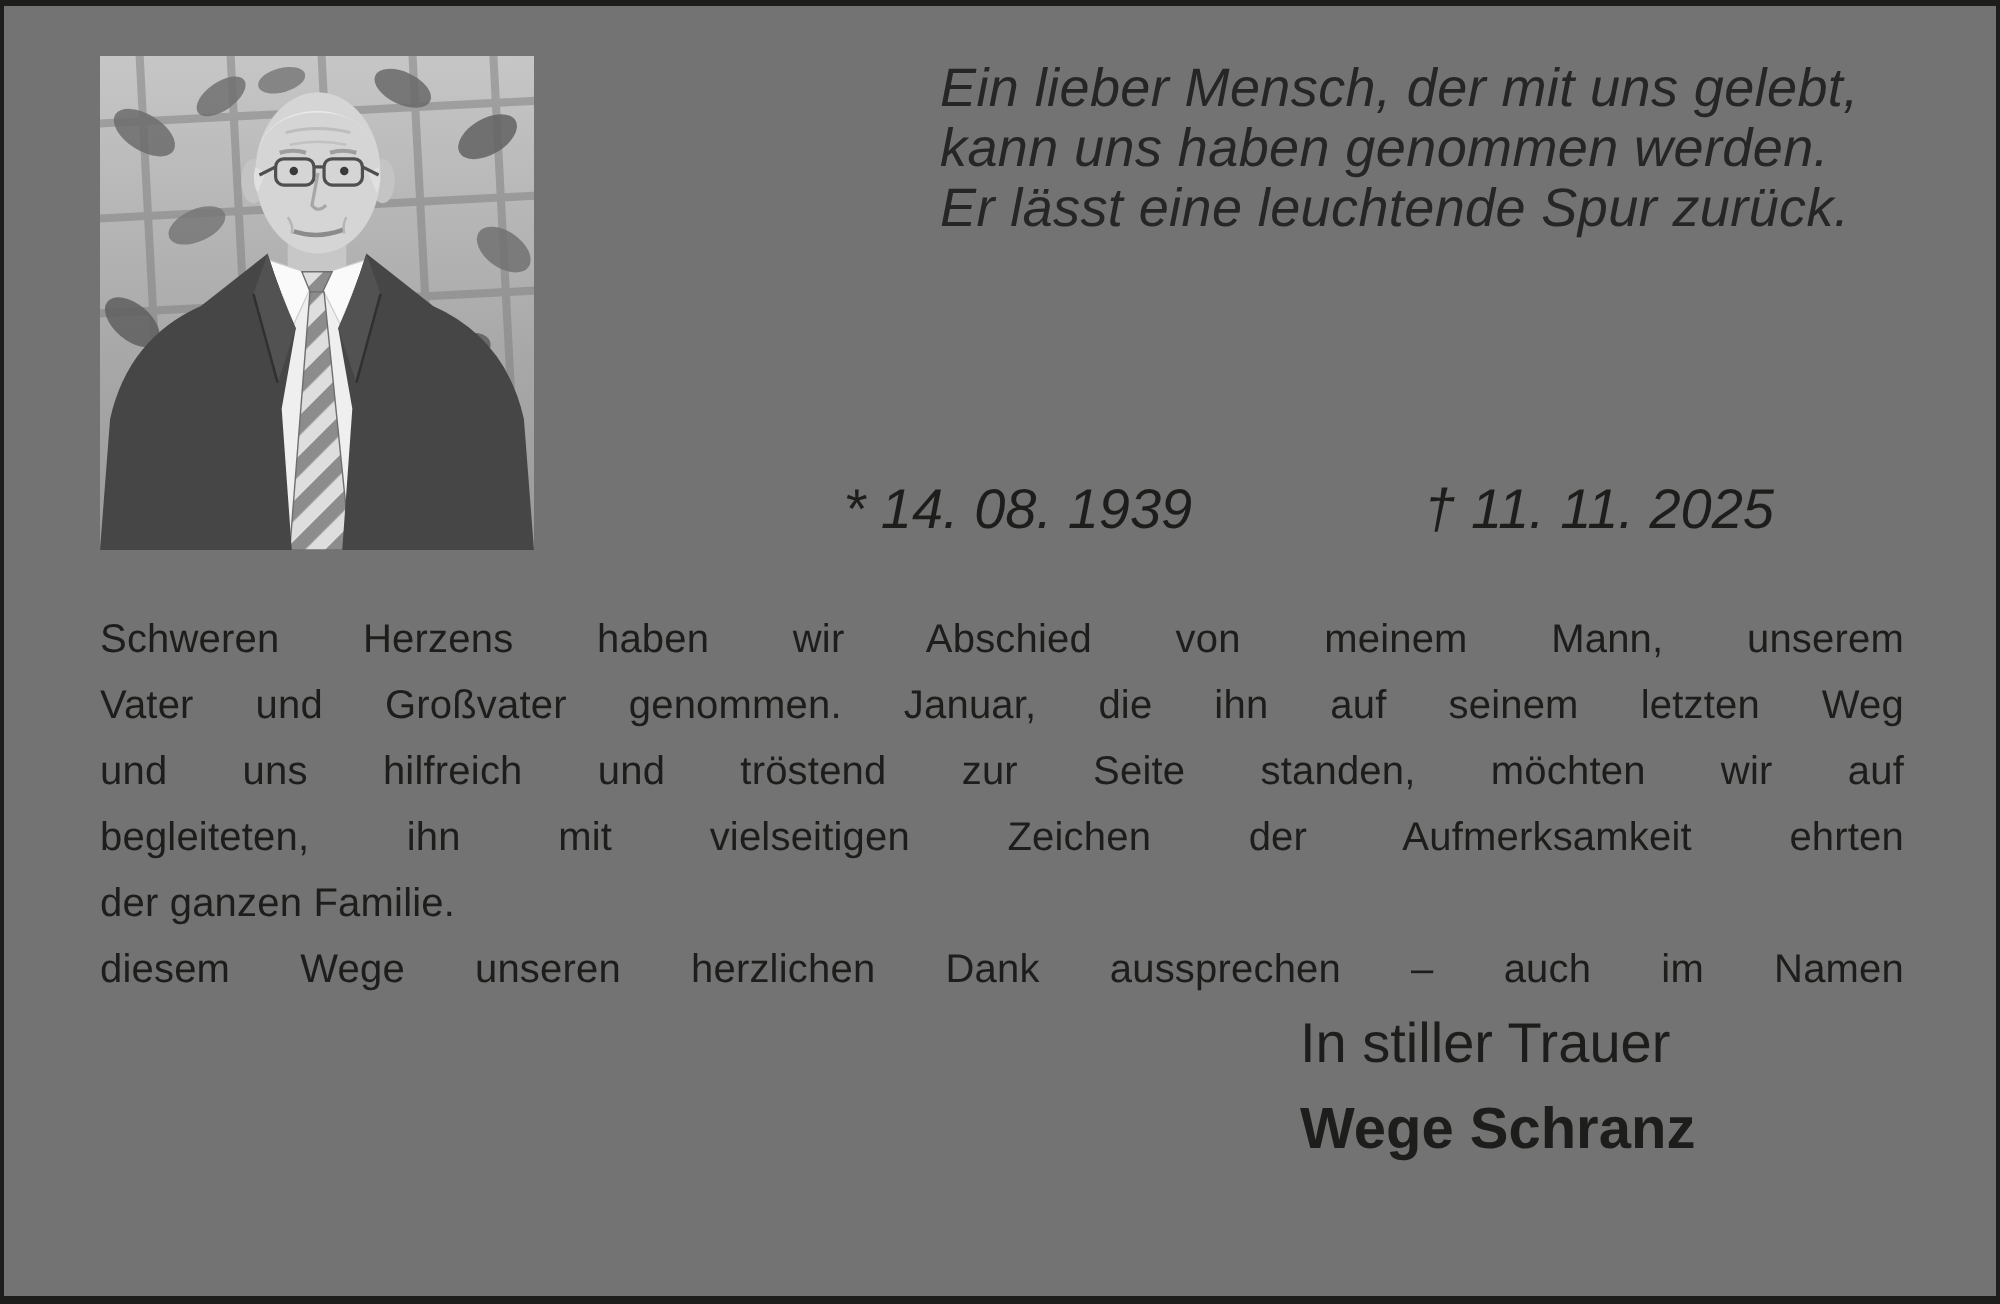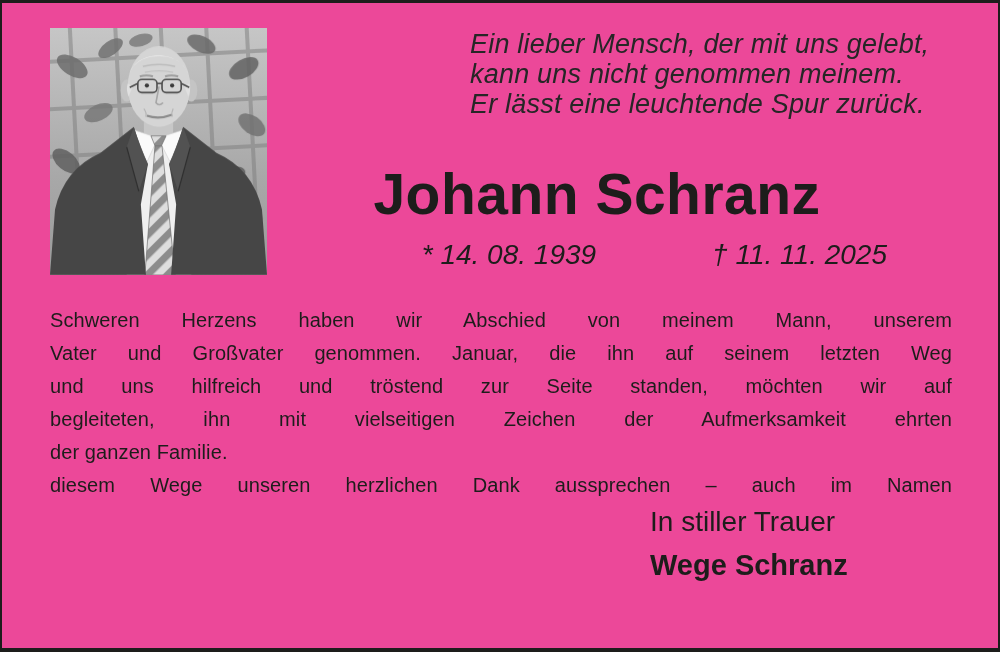--- a/index.html
+++ b/index.html
@@ -1,21 +1,21 @@
 <!DOCTYPE html>
 <html><head>
 <meta charset="utf-8">
 <style>
   html, body { margin: 0; padding: 0; background: #ffffff; }
   .page {
     position: relative;
     width: 1000px;
     height: 652px;
     box-sizing: border-box;
-    background: #ec4899;
+    background: #737373;
     border-style: solid;
     border-color: #1d1d1b;
     border-width: 3px 2px 4px 2px;
     font-family: "Liberation Sans", "DejaVu Sans", sans-serif;
     color: #1d1d1b;
     overflow: hidden;
   }
   .photo {
     position: absolute;
     left: 48px; top: 25px;
@@ -172,25 +172,24 @@
       <path d="M215 245 L210 180 Q201 140 165 124 L132 98 Q125 120 118 135 L125 175 L120 245 Z" fill="#464646"></path>
       <path d="M83 98 Q90 120 97 135 L88 162 L76 118 Z" fill="#525252"></path>
       <path d="M132 98 Q125 120 118 135 L127 162 L139 118 Z" fill="#525252"></path>
       <path d="M76 118 L88 162" stroke="#303030" stroke-width="1.2"></path>
       <path d="M139 118 L127 162" stroke="#303030" stroke-width="1.2"></path>
     </svg>
   </div>
 
   <div class="quote">
     <div>Ein lieber Mensch, der mit uns gelebt,</div>
-    <div>kann uns nicht genommen meinem.</div>
+    <div>kann uns haben genommen werden.</div>
     <div>Er lässt eine leuchtende Spur zurück.</div>
   </div>
 
-  <div class="name">Johann Schranz</div>
 
   <div class="dates">
     <span>* 14. 08. 1939</span>
     <span>† 11. 11. 2025</span>
   </div>
 
   <div class="body-text">
     <div class="body-line">Schweren Herzens haben wir Abschied von meinem Mann, unserem</div>
     <div class="body-line">Vater und Großvater genommen. Januar, die ihn auf seinem letzten Weg</div>
     <div class="body-line">und uns hilfreich und tröstend zur Seite standen, möchten wir auf</div>

